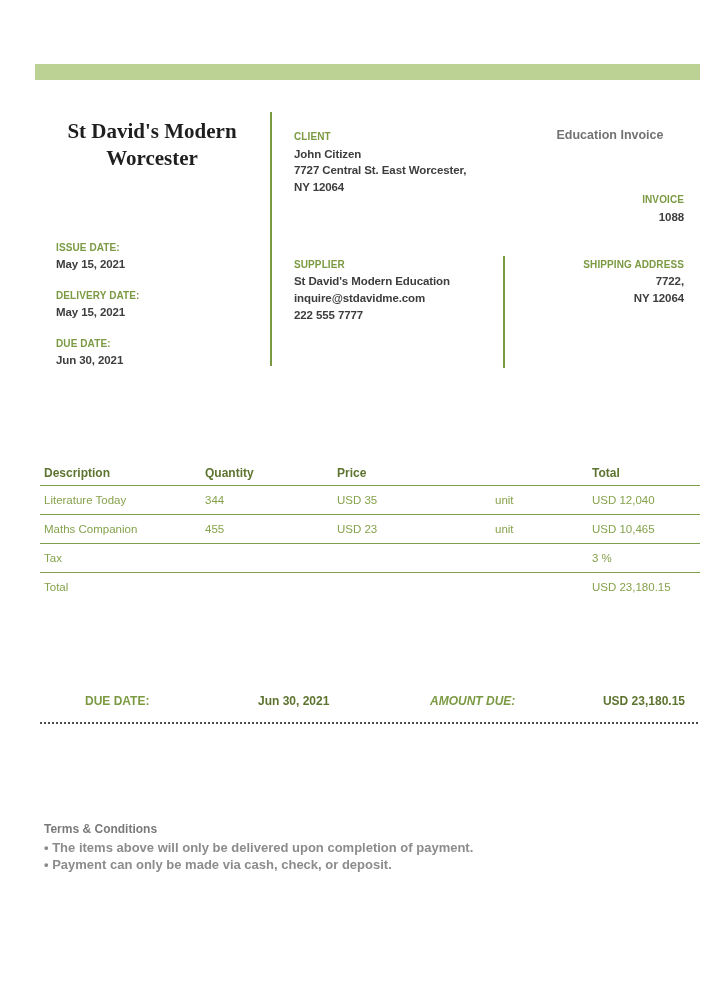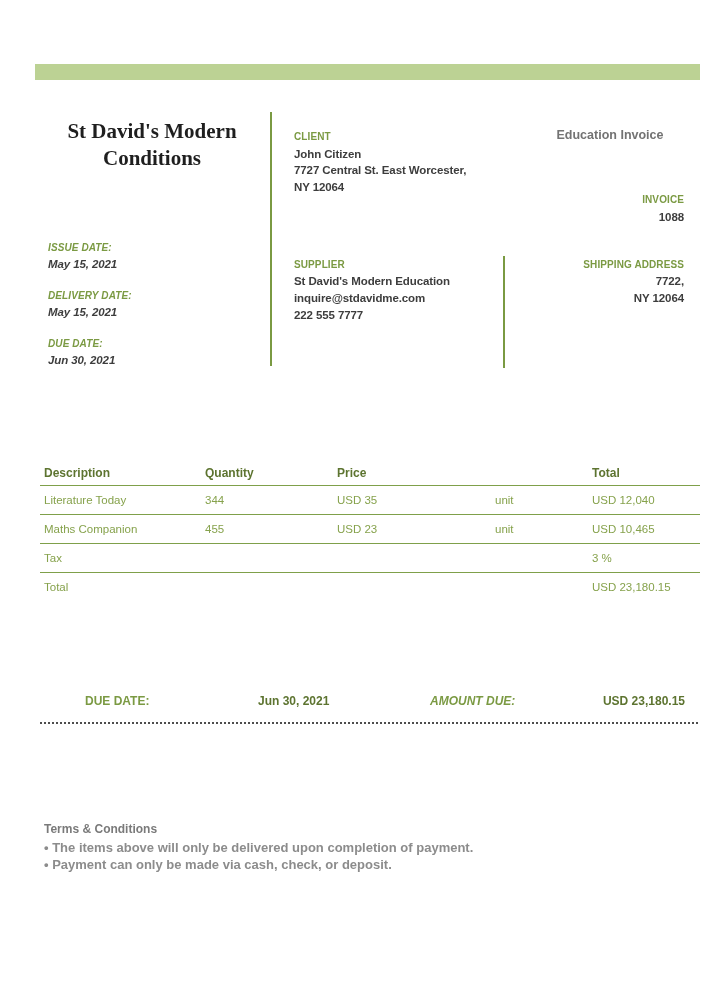--- a/index.html
+++ b/index.html
@@ -27,21 +27,21 @@
   }
   .txt-dark { color:#3d3d3d; font-weight:700; font-size:11.5px; letter-spacing:-0.1px; }
 
   .client-block { position:absolute; left:294px; top:129px; line-height:16.5px; }
   .doc-type {
     position:absolute; left:520px; top:128px; width:180px; text-align:center;
     color:#737373; font-weight:700; font-size:12.5px;
   }
   .invoice-block { position:absolute; right:36px; top:192px; text-align:right; line-height:16.5px; }
 
-  .dates-block { position:absolute; left:48px; top:240px;font-style:italic; }
+  .dates-block { position:absolute; left:56px; top:240px; }
   .date-group { margin-bottom:16px; line-height:16px; }
 
   .supplier-block { position:absolute; left:294px; top:256px; line-height:17px; }
   .shipping-block { position:absolute; right:36px; top:256px; text-align:right; line-height:17px; }
 
   table.items {
     position:absolute; left:40px; top:461px; width:660px;
     border-collapse:collapse; table-layout:fixed;
   }
   table.items col.c1 { width:165px; }
@@ -102,21 +102,21 @@
 </style>
 </head>
 <body>
 
 <div class="page">
 
   <div class="top-bar"></div>
 
   <div class="company-title">
     <div>St David's Modern</div>
-    <div>Conditions</div>
+    <div>Worcester</div>
   </div>
 
   <div class="vline vline-1"></div>
   <div class="vline vline-2"></div>
 
   <div class="client-block">
     <div class="label-green">CLIENT</div>
     <div class="txt-dark">John Citizen</div>
     <div class="txt-dark">7727 Central St. East Worcester,</div>
     <div class="txt-dark">NY 12064</div>

